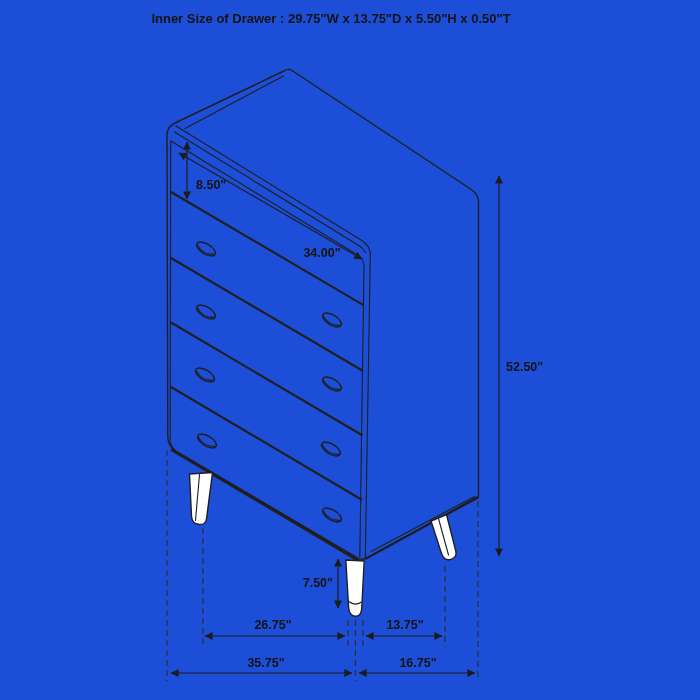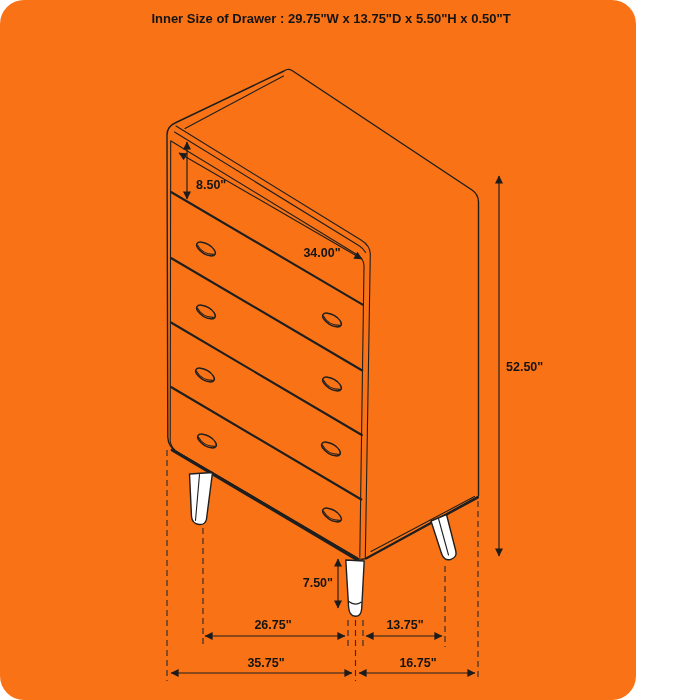--- a/index.html
+++ b/index.html
@@ -1,17 +1,17 @@
 <!DOCTYPE html>
 <html><head>
 <meta charset="utf-8">
 <style>
   html,body{margin:0;padding:0;background:#fff;}
-  .stage{width:636px;height:700px;background:#f97316;position:relative;overflow:hidden;
-         font-family:"Liberation Sans", sans-serif;border-radius:24px;}
+  .stage{width:700px;height:700px;background:#1d4ed8;position:relative;overflow:hidden;
+         font-family:"Liberation Sans", sans-serif;}
   svg{display:block;}
   text{font-family:"Liberation Sans", sans-serif;font-weight:bold;fill:#141414;}
   .title-text{font-size:13px;}
   .dim-text{font-size:12.5px;}
   .s-out{fill:none;stroke:#1f1f1f;stroke-width:1.4;stroke-linejoin:round;stroke-linecap:round;}
   .s-thin{fill:none;stroke:#1f1f1f;stroke-width:1.1;stroke-linecap:round;}
   .s-drawer{fill:none;stroke:#1f1f1f;stroke-width:2.1;stroke-linecap:round;}
   .s-thick{fill:none;stroke:#1f1f1f;stroke-width:2.7;stroke-linecap:round;}
   .s-thick2{fill:none;stroke:#1f1f1f;stroke-width:2.0;stroke-linecap:round;}
   .s-leg{fill:#ffffff;stroke:#1f1f1f;stroke-width:1.4;stroke-linejoin:round;}

